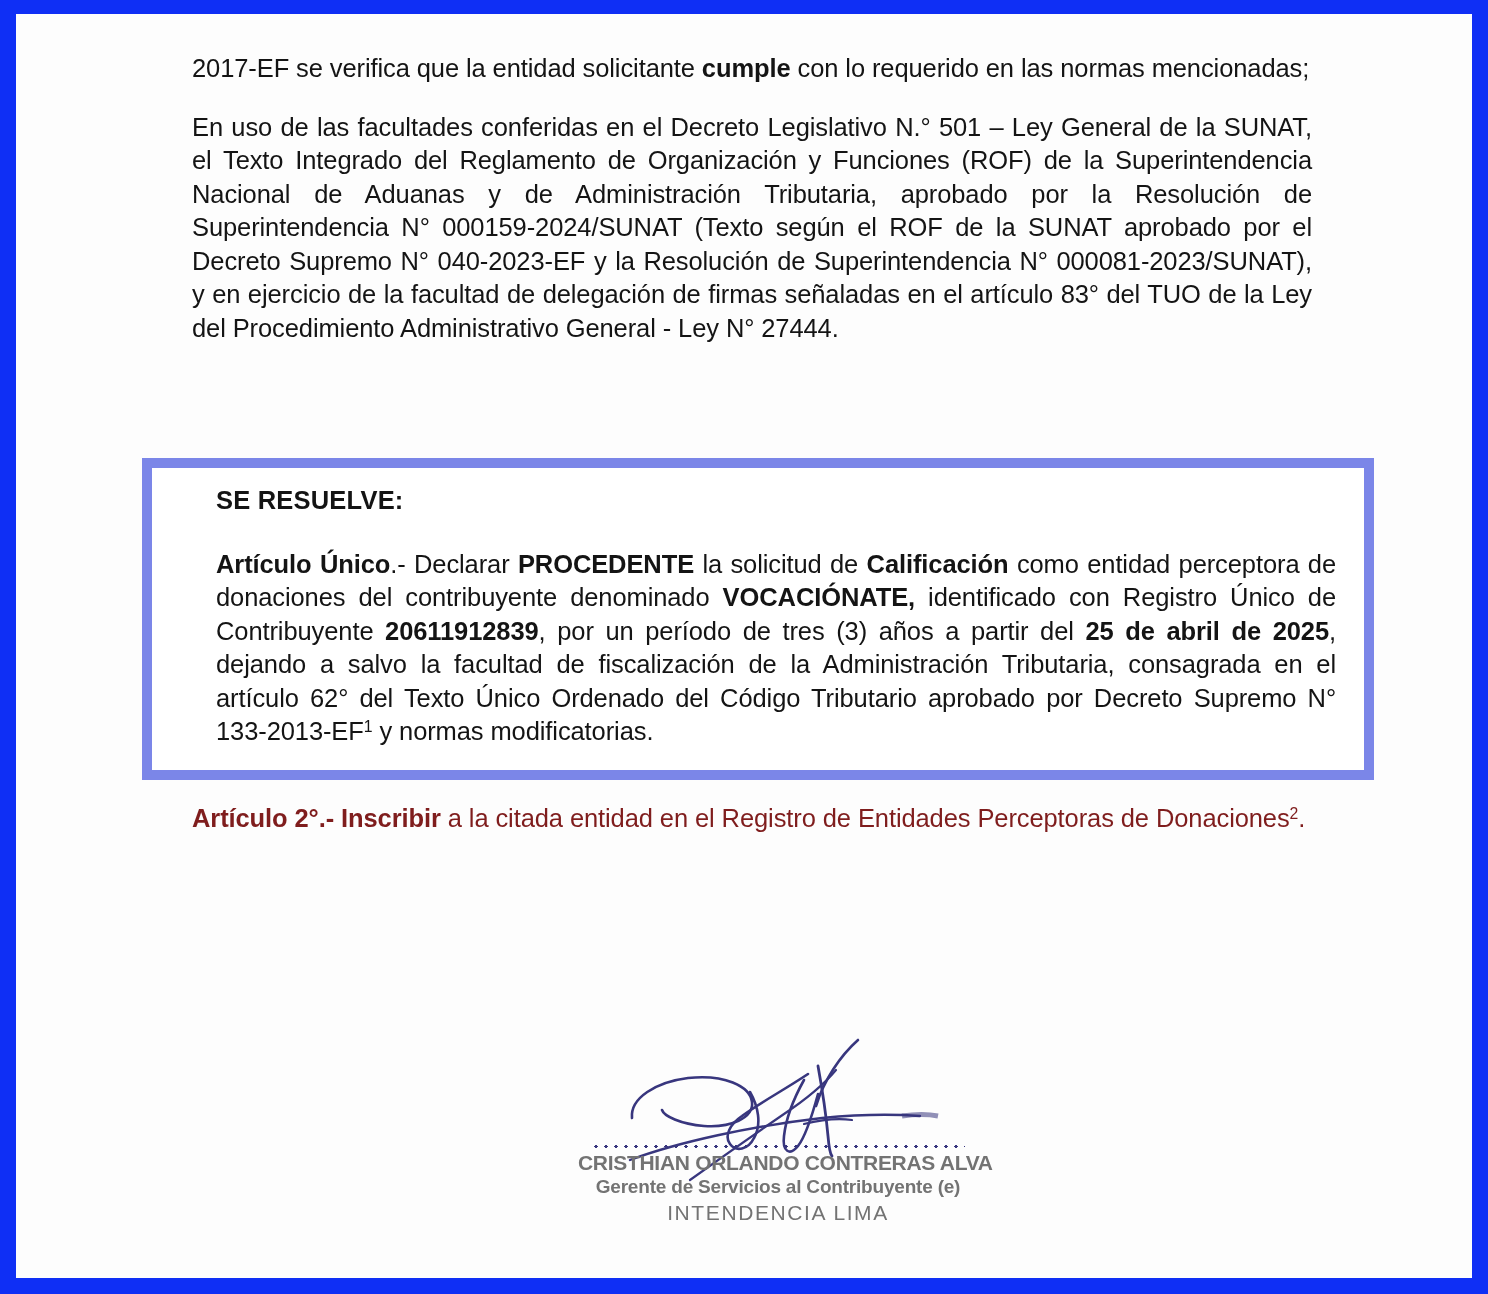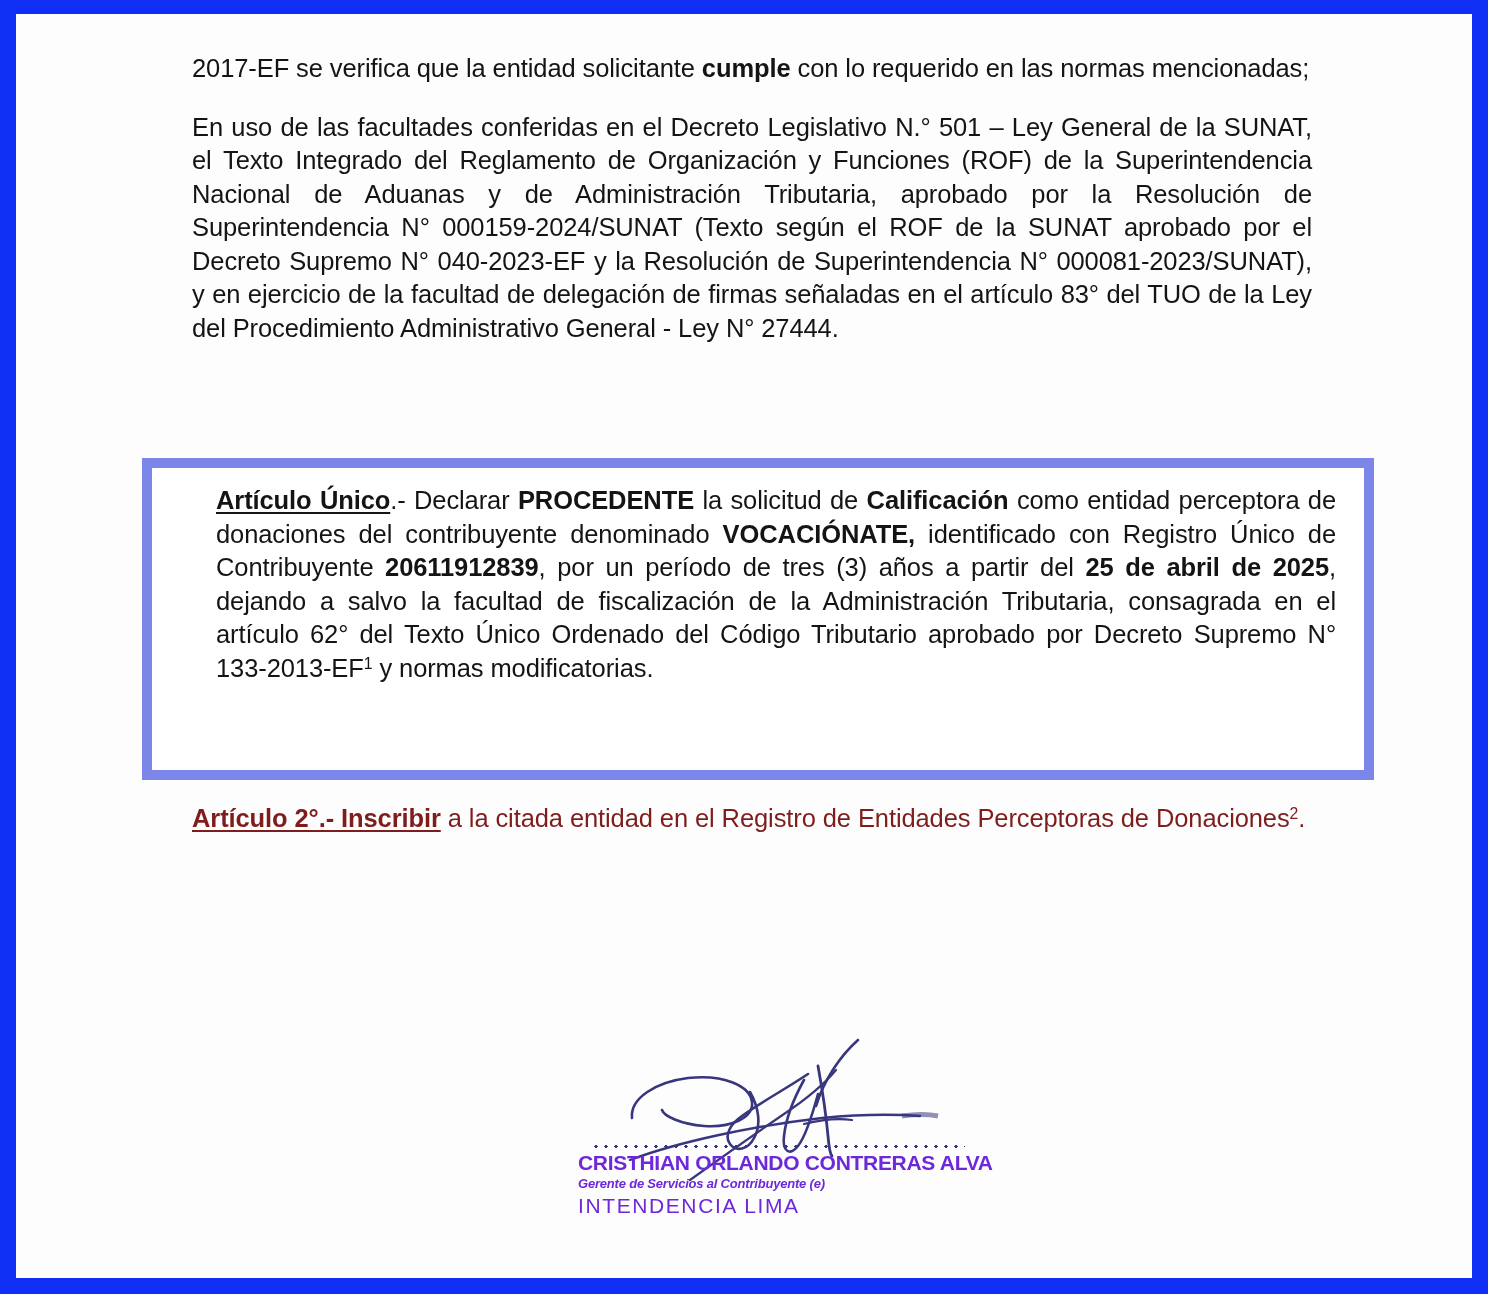--- a/index.html
+++ b/index.html
@@ -41,21 +41,21 @@
     color: #141414;
     letter-spacing: -0.1px;
   }
   p.para {
     margin: 0 0 25px 0;
     text-align: justify;
     text-justify: inter-word;
   }
   p.para.last-of-block { margin-bottom: 0; }
   .b { font-weight: bold; }
-  .u { text-decoration: underline; text-underline-offset: 3px; }
+  .u { text-underline-offset: 3px; }
   sup { font-size: 0.62em; line-height: 0; vertical-align: 0.52em; }
 
   
   .resolve-box {
     position: absolute;
     left: 126px;
     top: 444px;
     width: 1232px;
     height: 322px;
     box-sizing: border-box;
@@ -104,45 +104,45 @@
     left: 0;
     top: 0;
     width: 420px;
     height: 160px;
   }
   .stamp {
     position: absolute;
     left: 6px;
     top: 112px;
     width: 400px;
-    color: #6d28d9;
+    text-align: center;
+    color: #737373;
   }
   .stamp-rule {
     width: 374px;
     margin: 0 auto 2px auto;
     height: 5px;
     background-image: radial-gradient(circle, #38367e 0 1.6px, transparent 1.8px);
     background-size: 10px 5px;
     background-repeat: repeat-x;
   }
   .stamp-name {
     font-family: "Liberation Sans", sans-serif;
     font-weight: bold;
     font-size: 21px;
     letter-spacing: -0.3px;
     white-space: nowrap;
   }
   .stamp-role {
     font-family: "Liberation Sans", sans-serif;
     font-weight: bold;
-    font-size: 13px;
+    font-size: 19px;
     letter-spacing: -0.2px;
     margin-top: 1px;
     white-space: nowrap;
-    font-style: italic;
   }
   .stamp-office {
     font-family: "Liberation Sans", sans-serif;
     font-weight: normal;
     font-size: 21px;
     letter-spacing: 1.6px;
     margin-top: 3px;
     white-space: nowrap;
   }
 </style>
@@ -153,20 +153,21 @@
   <div class="sheet">
 
     <div class="doc-body">
       <p class="para"><span>2017-EF se verifica que la entidad solicitante </span><span class="b">cumple</span><span> con lo requerido en las normas mencionadas;</span></p>
 
       <p class="para">En uso de las facultades conferidas en el Decreto Legislativo N.° 501 – Ley General de la SUNAT, el Texto Integrado del Reglamento de Organización y Funciones (ROF) de la Superintendencia Nacional de Aduanas y de Administración Tributaria, aprobado por la Resolución de Superintendencia N° 000159-2024/SUNAT (Texto según el ROF de la SUNAT aprobado por el Decreto Supremo N° 040-2023-EF y la Resolución de Superintendencia N° 000081-2023/SUNAT), y en ejercicio de la facultad de delegación de firmas señaladas en el artículo 83° del TUO de la Ley del Procedimiento Administrativo General - Ley N° 27444.</p>
     </div>
 
     <div class="resolve-box" style="border-color: rgb(123, 134, 232);">
       <div class="resolve-inner">
+        <p class="resolve-title">SE RESUELVE:</p>
         <p class="para last-of-block"><span class="b u">Artículo Único</span><span>.- Declarar </span><span class="b">PROCEDENTE</span><span> la solicitud de </span><span class="b">Calificación</span><span> como entidad perceptora de donaciones del contribuyente denominado </span><span class="b">VOCACIÓNATE,</span><span> identificado con Registro Único de Contribuyente </span><span class="b">20611912839</span><span>, por un período de tres (3) años a partir del </span><span class="b">25 de abril de 2025</span><span>, dejando a salvo la facultad de fiscalización de la Administración Tributaria, consagrada en el artículo 62° del Texto Único Ordenado del Código Tributario aprobado por Decreto Supremo N° 133-2013-EF</span><sup>1</sup><span> y normas modificatorias.</span></p>
       </div>
     </div>
 
     <div class="lower-body">
       <p class="para"><span class="b u">Artículo 2°.- Inscribir</span><span> a la citada entidad en el Registro de Entidades Perceptoras de Donaciones</span><sup>2</sup><span>.</span></p>
 
     </div>
 
     <div class="signature-block">

